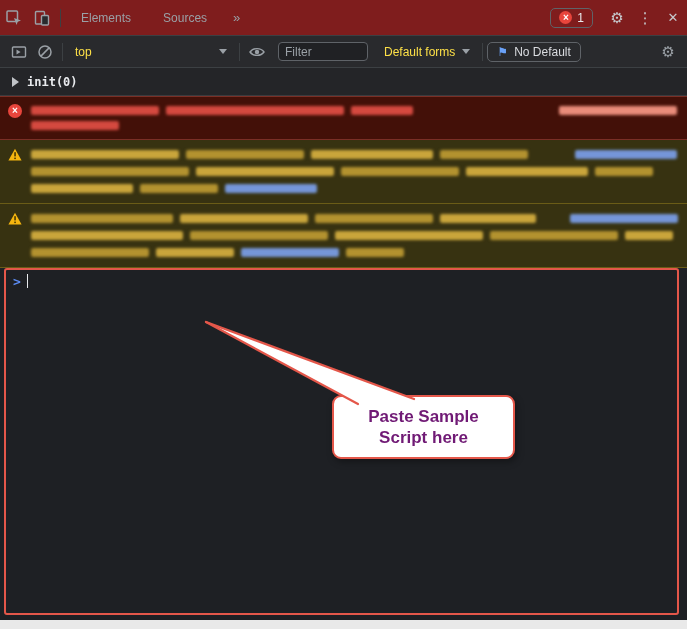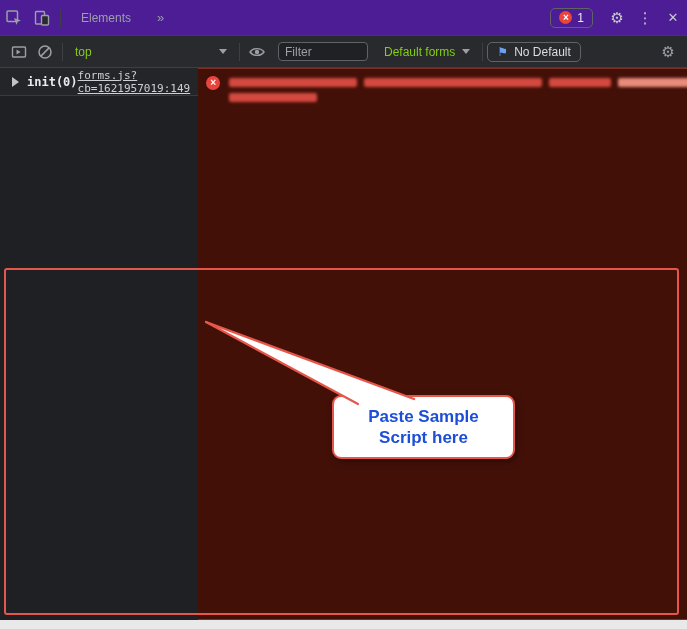--- a/index.html
+++ b/index.html
@@ -1,44 +1,44 @@
 <!DOCTYPE html>
 <html><head>
 <meta charset="utf-8">
 <style>
   * { box-sizing: border-box; margin: 0; padding: 0; }
   body { font-family: "Liberation Sans", sans-serif; background:#000; }
   .root { position:relative; width:687px; height:629px; background:#202124; overflow:hidden; }
 
   
-  .tabbar { display:flex; align-items:stretch; height:36px; background:#4c1d95; border-bottom:1px solid #3c4043; }
+  .tabbar { display:flex; align-items:stretch; height:36px; background:#7f1d1d; border-bottom:1px solid #3c4043; }
   .icon-btn { display:flex; align-items:center; justify-content:center; width:28px; height:35px; cursor:pointer; color:#9aa0a6; }
   .icon-btn.light { color:#c6c9cd; }
   .vsep { width:1px; height:18px; background:#3c4043; align-self:center; margin:0 4px; }
   .tab { display:flex; align-items:center; padding:0 16px; font-size:12px; color:#9aa0a6; cursor:pointer; }
   .tab.active { background:#000; color:#e8eaed; }
   .tab.more { padding:0 10px; font-size:13px; }
   .spacer { flex:1; }
   .error-badge { display:flex; align-items:center; gap:5px; border:1px solid #5f6368; border-radius:5px; padding:2px 8px; align-self:center; margin-right:10px; color:#e8eaed; font-size:12px; cursor:pointer; }
   .errdot { display:inline-block; width:13px; height:13px; border-radius:50%; background:#e8453c; color:#fff; font-size:10px; line-height:13px; text-align:center; font-weight:bold; }
   .glyph { font-size:15px; }
 
   
   .toolbar { display:flex; align-items:center; height:32px; background:#292a2d; border-bottom:1px solid #3c4043; padding:0 6px; }
   .tool-icon { display:flex; align-items:center; justify-content:center; width:26px; height:26px; cursor:pointer; }
-  .dropdown { display:flex; align-items:center; color:#84cc16; font-size:12px; cursor:pointer; padding:0 8px; }
+  .dropdown { display:flex; align-items:center; color:#fde047; font-size:12px; cursor:pointer; padding:0 8px; }
   .dropdown.ctx { width:168px; justify-content:space-between; }
   .caret-down { width:0; height:0; border-left:4px solid transparent; border-right:4px solid transparent; border-top:5px solid #9aa0a6; margin-left:7px; }
   .filter { width:90px; height:19px; background:#202124; border:1px solid #5f6368; border-radius:4px; color:#e8eaed; font-size:12px; padding:0 6px; margin:0 8px; font-family:"Liberation Sans",sans-serif; }
   .filter::placeholder { color:#9aa0a6; }
   .no-issues { display:flex; align-items:center; gap:6px; border:1px solid #5f6368; border-radius:5px; padding:2px 9px; color:#dadce0; font-size:12px; cursor:pointer; }
   .flagglyph { color:#6aa1f7; font-size:12px; }
 
   
-  .console { display:flex; flex-direction:row; height:552px; background:#1e2024; }
+  .console { display:flex; flex-direction:column; height:552px; background:#1e2024; }
   .mono { font-family:"DejaVu Sans Mono", monospace; }
   .initrow { display:flex; align-items:center; height:28px; padding:0 8px; border-bottom:1px solid #3a3b3e; background:#242528; }
   .tri-right { width:0; height:0; border-top:5px solid transparent; border-bottom:5px solid transparent; border-left:7px solid #c0c3c7; margin:0 8px 0 4px; cursor:pointer; }
   .init-label { color:#e8eaed; font-size:12px; font-weight:600; }
   .srclink { margin-left:auto; color:#cdd1d6; font-size:11px; text-decoration:underline; cursor:pointer; }
 
   .msg { display:flex; padding:6px 8px; }
   .msg .micon { flex:0 0 auto; margin-right:9px; margin-top:1px; }
   .lines { flex:1; display:flex; flex-direction:column; }
   .line { display:flex; align-items:center; height:15px; }
@@ -56,21 +56,21 @@
   .msg.warn { background:#373211; border-bottom:1px solid #6a5c17; }
 
   .prompt-region { flex:1; padding:6px 0 0 13px; display:flex; align-items:flex-start; }
   .prompt-chevron { color:#5c8df6; font-weight:bold; font-size:13px; line-height:16px; }
   .caret-bar { display:inline-block; width:1px; height:14px; background:#e8eaed; margin-left:6px; animation:blink 1s step-end infinite; }
   @keyframes blink { 50% { opacity:0; } }
 
   
   .anno-rect { position:absolute; left:4px; top:268px; width:675px; height:347px; border:2px solid #e4574a; border-radius:3px; pointer-events:none; }
   .anno-svg { position:absolute; left:0; top:0; width:687px; height:629px; pointer-events:none; }
-  .callout { position:absolute; left:332px; top:395px; width:183px; height:64px; background:#fff; border:2px solid #e4574a; border-radius:9px; display:flex; align-items:center; justify-content:center; text-align:center; color:#1d4ed8; font-weight:bold; font-size:17px; line-height:1.25; padding:0 20px; box-shadow:2px 3px 7px rgba(0,0,0,.35); pointer-events:none; }
+  .callout { position:absolute; left:332px; top:395px; width:183px; height:64px; background:#fff; border:2px solid #e4574a; border-radius:9px; display:flex; align-items:center; justify-content:center; text-align:center; color:#701a75; font-weight:bold; font-size:17px; line-height:1.25; padding:0 20px; box-shadow:2px 3px 7px rgba(0,0,0,.35); pointer-events:none; }
 
   .bottom-strip { height:9px; background:#e9e9e9; }
 </style>
 </head>
 <body>
 
 <div class="root">
 
   <header class="tabbar">
     <div class="icon-btn">
@@ -81,20 +81,23 @@
     </div>
     <div class="icon-btn">
       <svg width="18" height="18" viewBox="0 0 18 18">
         <rect x="2.5" y="2.5" width="9" height="12.5" rx="1" fill="none" stroke="#9aa0a6" stroke-width="1.4"></rect>
         <rect x="8.5" y="6.5" width="7" height="9.5" rx="1" fill="#292a2d" stroke="#9aa0a6" stroke-width="1.4"></rect>
       </svg>
     </div>
     <div class="vsep"></div>
     <div class="tab">
         <span>Elements</span>
+      </div>
+    <div class="tab">
+        <span>Sources</span>
       </div>
     <div class="tab more">»</div>
     <div class="spacer"></div>
     <div class="error-badge">
       <span class="errdot">×</span>
       <span>1</span>
     </div>
     <div class="icon-btn light glyph">⚙</div>
     <div class="icon-btn light glyph">⋮</div>
     <div class="icon-btn light" style="font-size:13px;">✕</div>
@@ -137,21 +140,20 @@
     </div>
     <div class="spacer"></div>
     <div class="tool-icon glyph" style="color:#9aa0a6;">⚙</div>
   </div>
 
   <div class="console">
 
     <div class="initrow">
       <span class="tri-right"></span>
       <span class="mono init-label">init(0)</span>
-      <a class="mono srclink">forms.js?cb=1621957019:149</a>
     </div>
 
     <div class="msg error">
       <span class="micon err-circle">×</span>
       <div class="lines">
         <div class="line">
           <span class="bar red" style="width:128px"></span>
           <span class="bar red" style="width:178px"></span>
           <span class="bar red" style="width:62px"></span>
           <span class="bar redlink ml-auto" style="width:118px"></span>

